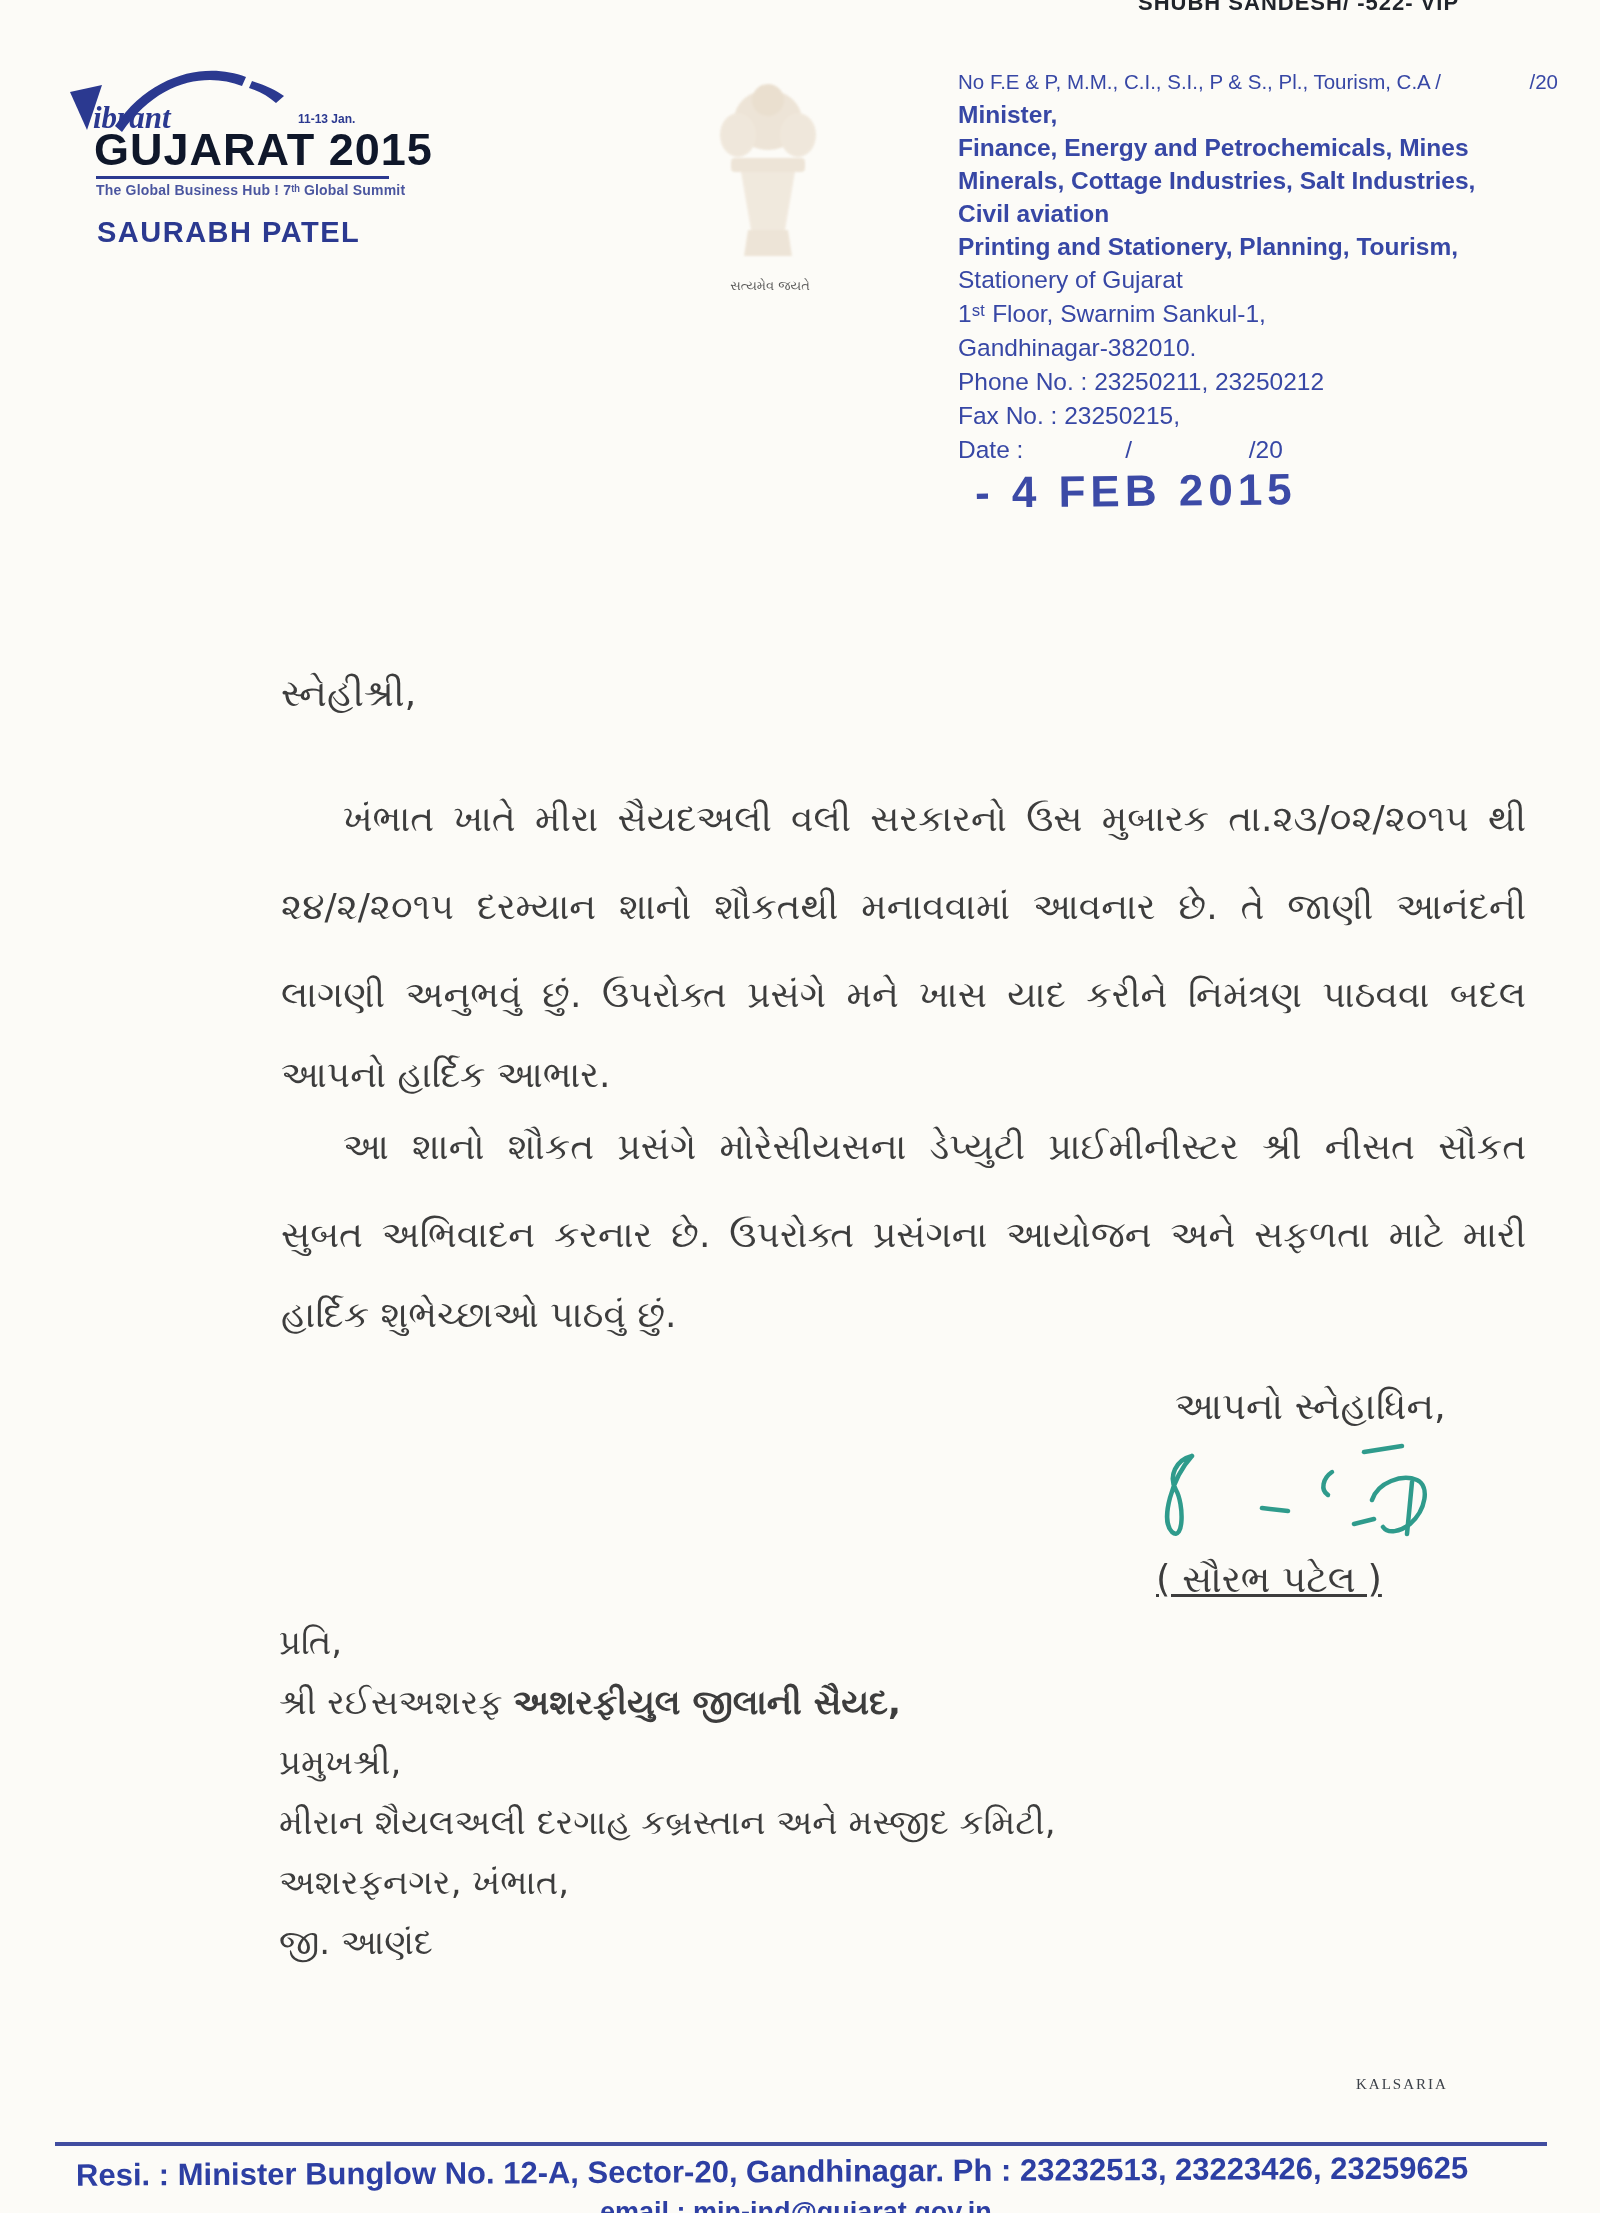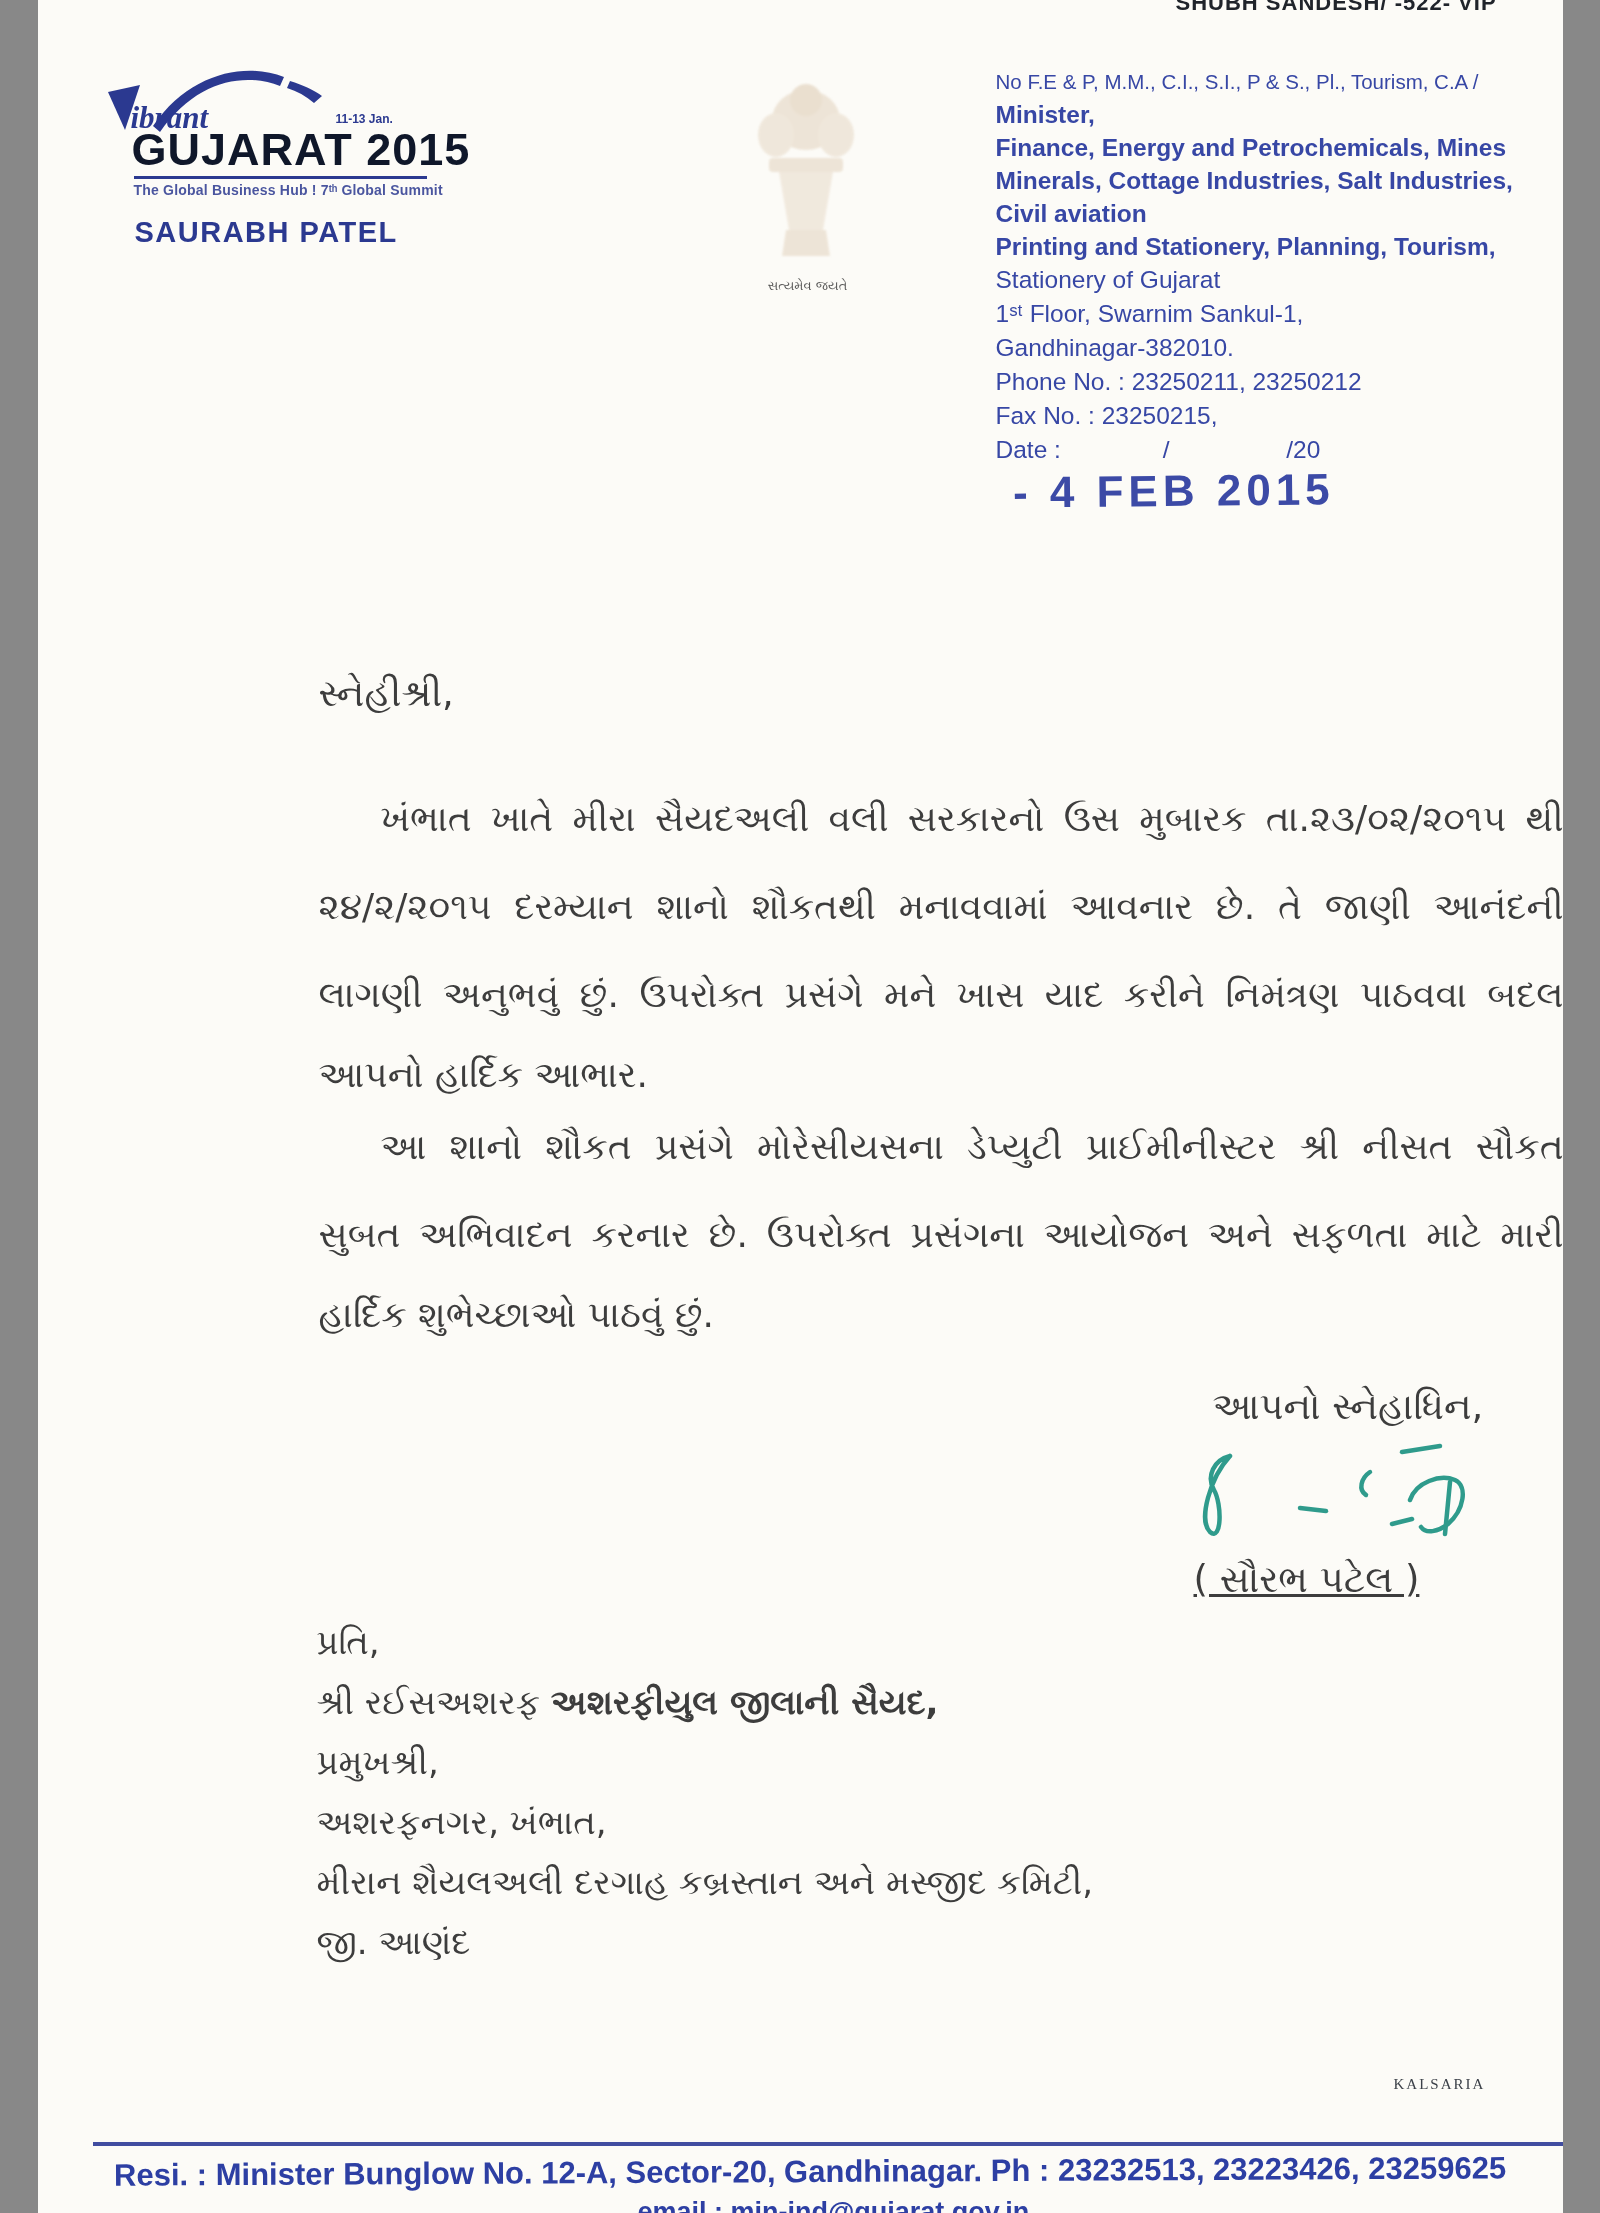--- a/index.html
+++ b/index.html
@@ -1,20 +1,19 @@
 <!DOCTYPE html>
 <html><head>
 <meta charset="utf-8">
 <style>
   html,body{margin:0;padding:0;background:#888;}
   .page{
-    position:relative; width:1480px; height:2213px; margin:0 auto;
+    position:relative; width:1600px; height:2213px; margin:0 auto;
     background:#fcfbf7; overflow:hidden;
     font-family:"Liberation Sans", sans-serif;
-    padding-left:45px;
   }
   
   .dispatch{position:absolute; left:1138px; top:-10px; font-size:22px; font-weight:700;
     color:#20242b; letter-spacing:1px;}
   
   .logo{position:absolute; left:60px; top:50px; width:345px; height:160px; color:#2b3990;}
   .logo svg{position:absolute; left:0; top:0;}
   .logo-vibrant{position:absolute; left:33px; top:50px; font-family:"Liberation Serif", serif;
     font-style:italic; font-size:31px; font-weight:600; color:#2b3990;}
   .logo-dates{position:absolute; left:238px; top:62px; font-size:12px; font-weight:700; color:#2b3990;}
@@ -145,22 +144,22 @@
       <path d="M262,44 L257,96"></path>
       <path d="M204,86 L224,81"></path>
     </g>
   </svg>
   <div class="sig-name guj">( સૌરભ પટેલ )</div>
 
   <div class="recipient guj">
     <div>પ્રતિ,</div>
     <div><span>શ્રી રઈસઅશરફ </span><span class="bold">અશરફીયુલ જીલાની સૈયદ,</span></div>
     <div>પ્રમુખશ્રી,</div>
+    <div>મીરાન શૈયલઅલી દરગાહ કબ્રસ્તાન અને મસ્જીદ કમિટી,</div>
     <div>અશરફનગર, ખંભાત,</div>
-    <div>મીરાન શૈયલઅલી દરગાહ કબ્રસ્તાન અને મસ્જીદ કમિટી,</div>
     <div>જી. આણંદ</div>
   </div>
 
   <div class="printer-mark">KALSARIA</div>
   <div class="footer-rule"></div>
   <div class="resi">Resi. : Minister Bunglow No. 12-A, Sector-20, Gandhinagar. Ph : 23232513, 23223426, 23259625</div>
   <div class="email">email : min-ind@gujarat.gov.in</div>
 
 </div>
 

